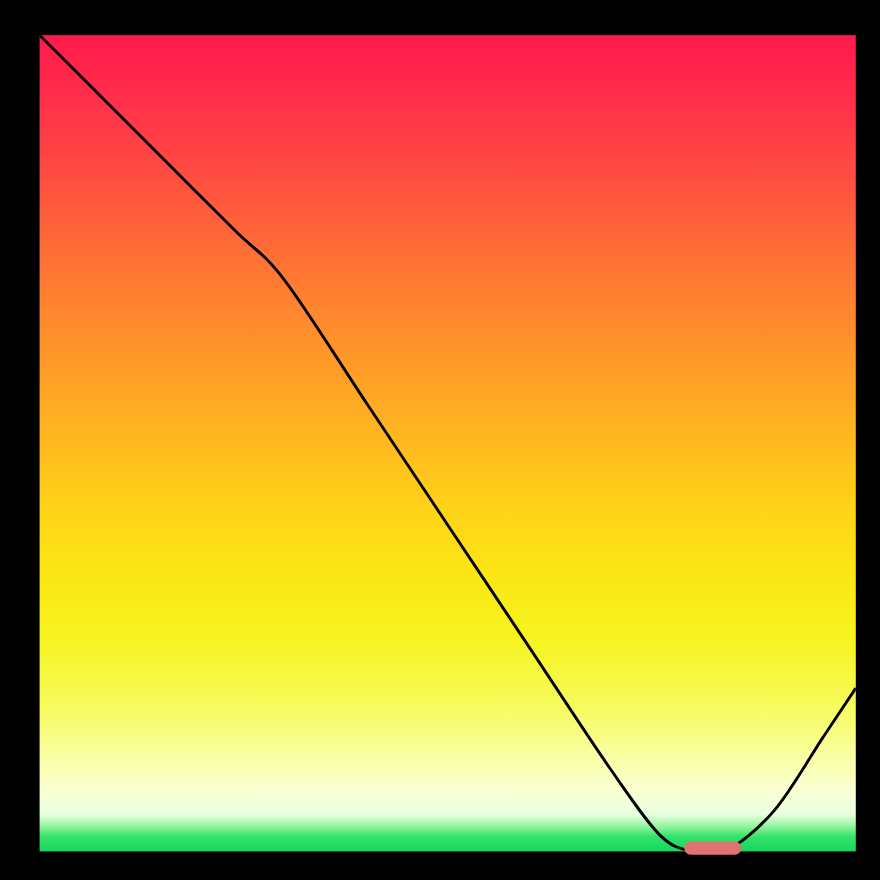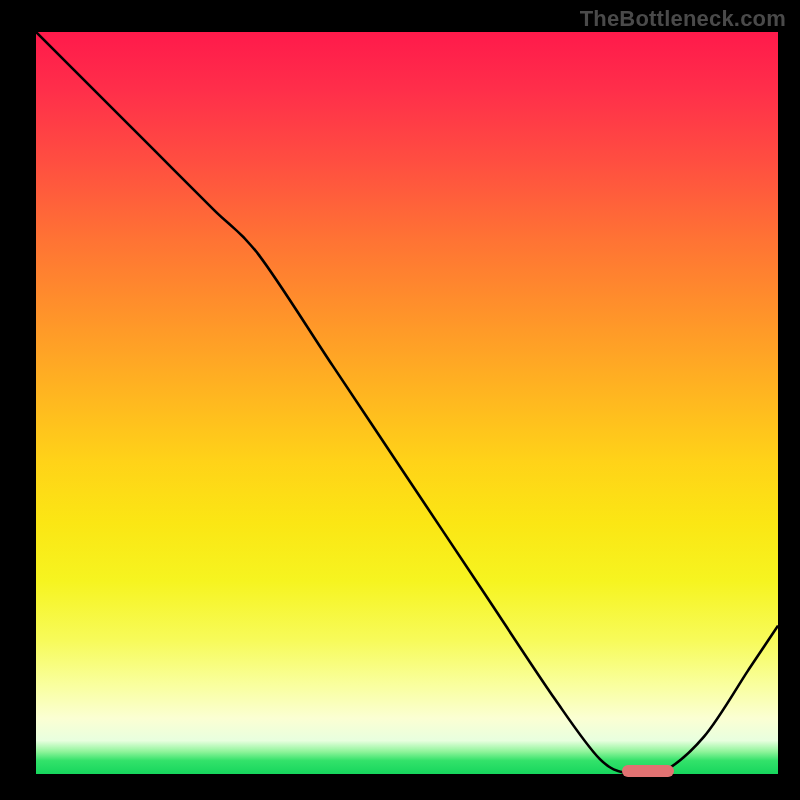--- a/index.html
+++ b/index.html
@@ -71,21 +71,20 @@
     height: 12px;
     background: #e17272;
     border-radius: 6px;
   }
 </style>
 </head>
 <body>
 
 <div class="outer">
 
-  <div class="watermark">TheBottleneck.com</div>
 
   <div class="plot">
     <svg class="curve" viewBox="0 0 742 742" preserveAspectRatio="none">
       <path d="M 0.0 0.0 C 9.9 9.9 39.6 39.6 59.4 59.4 C 79.1 79.1 98.9 98.9 118.7 118.7 C 138.5 138.5 160.8 160.8 178.1 178.1 C 195.4 195.4 202.8 196.6 222.6 222.6 C 242.4 248.6 272.1 296.8 296.8 333.9 C 321.5 371.0 346.3 408.1 371.0 445.2 C 395.7 482.3 420.5 519.4 445.2 556.5 C 469.9 593.6 499.6 639.4 519.4 667.8 C 539.2 696.2 551.6 714.8 563.9 727.2 C 576.3 739.5 583.7 739.5 593.6 742.0 C 603.5 744.5 610.9 748.2 623.3 742.0 C 635.6 735.8 653.0 722.2 667.8 704.9 C 682.6 687.6 700.0 656.7 712.3 638.1 C 724.7 619.6 737.1 601.0 742.0 593.6"></path>
     </svg>
     <div class="marker" style="left: 586.18px; width: 51.94px; top: 733px; background: rgb(225, 114, 114);"></div>
   </div>
 
 </div>
 

